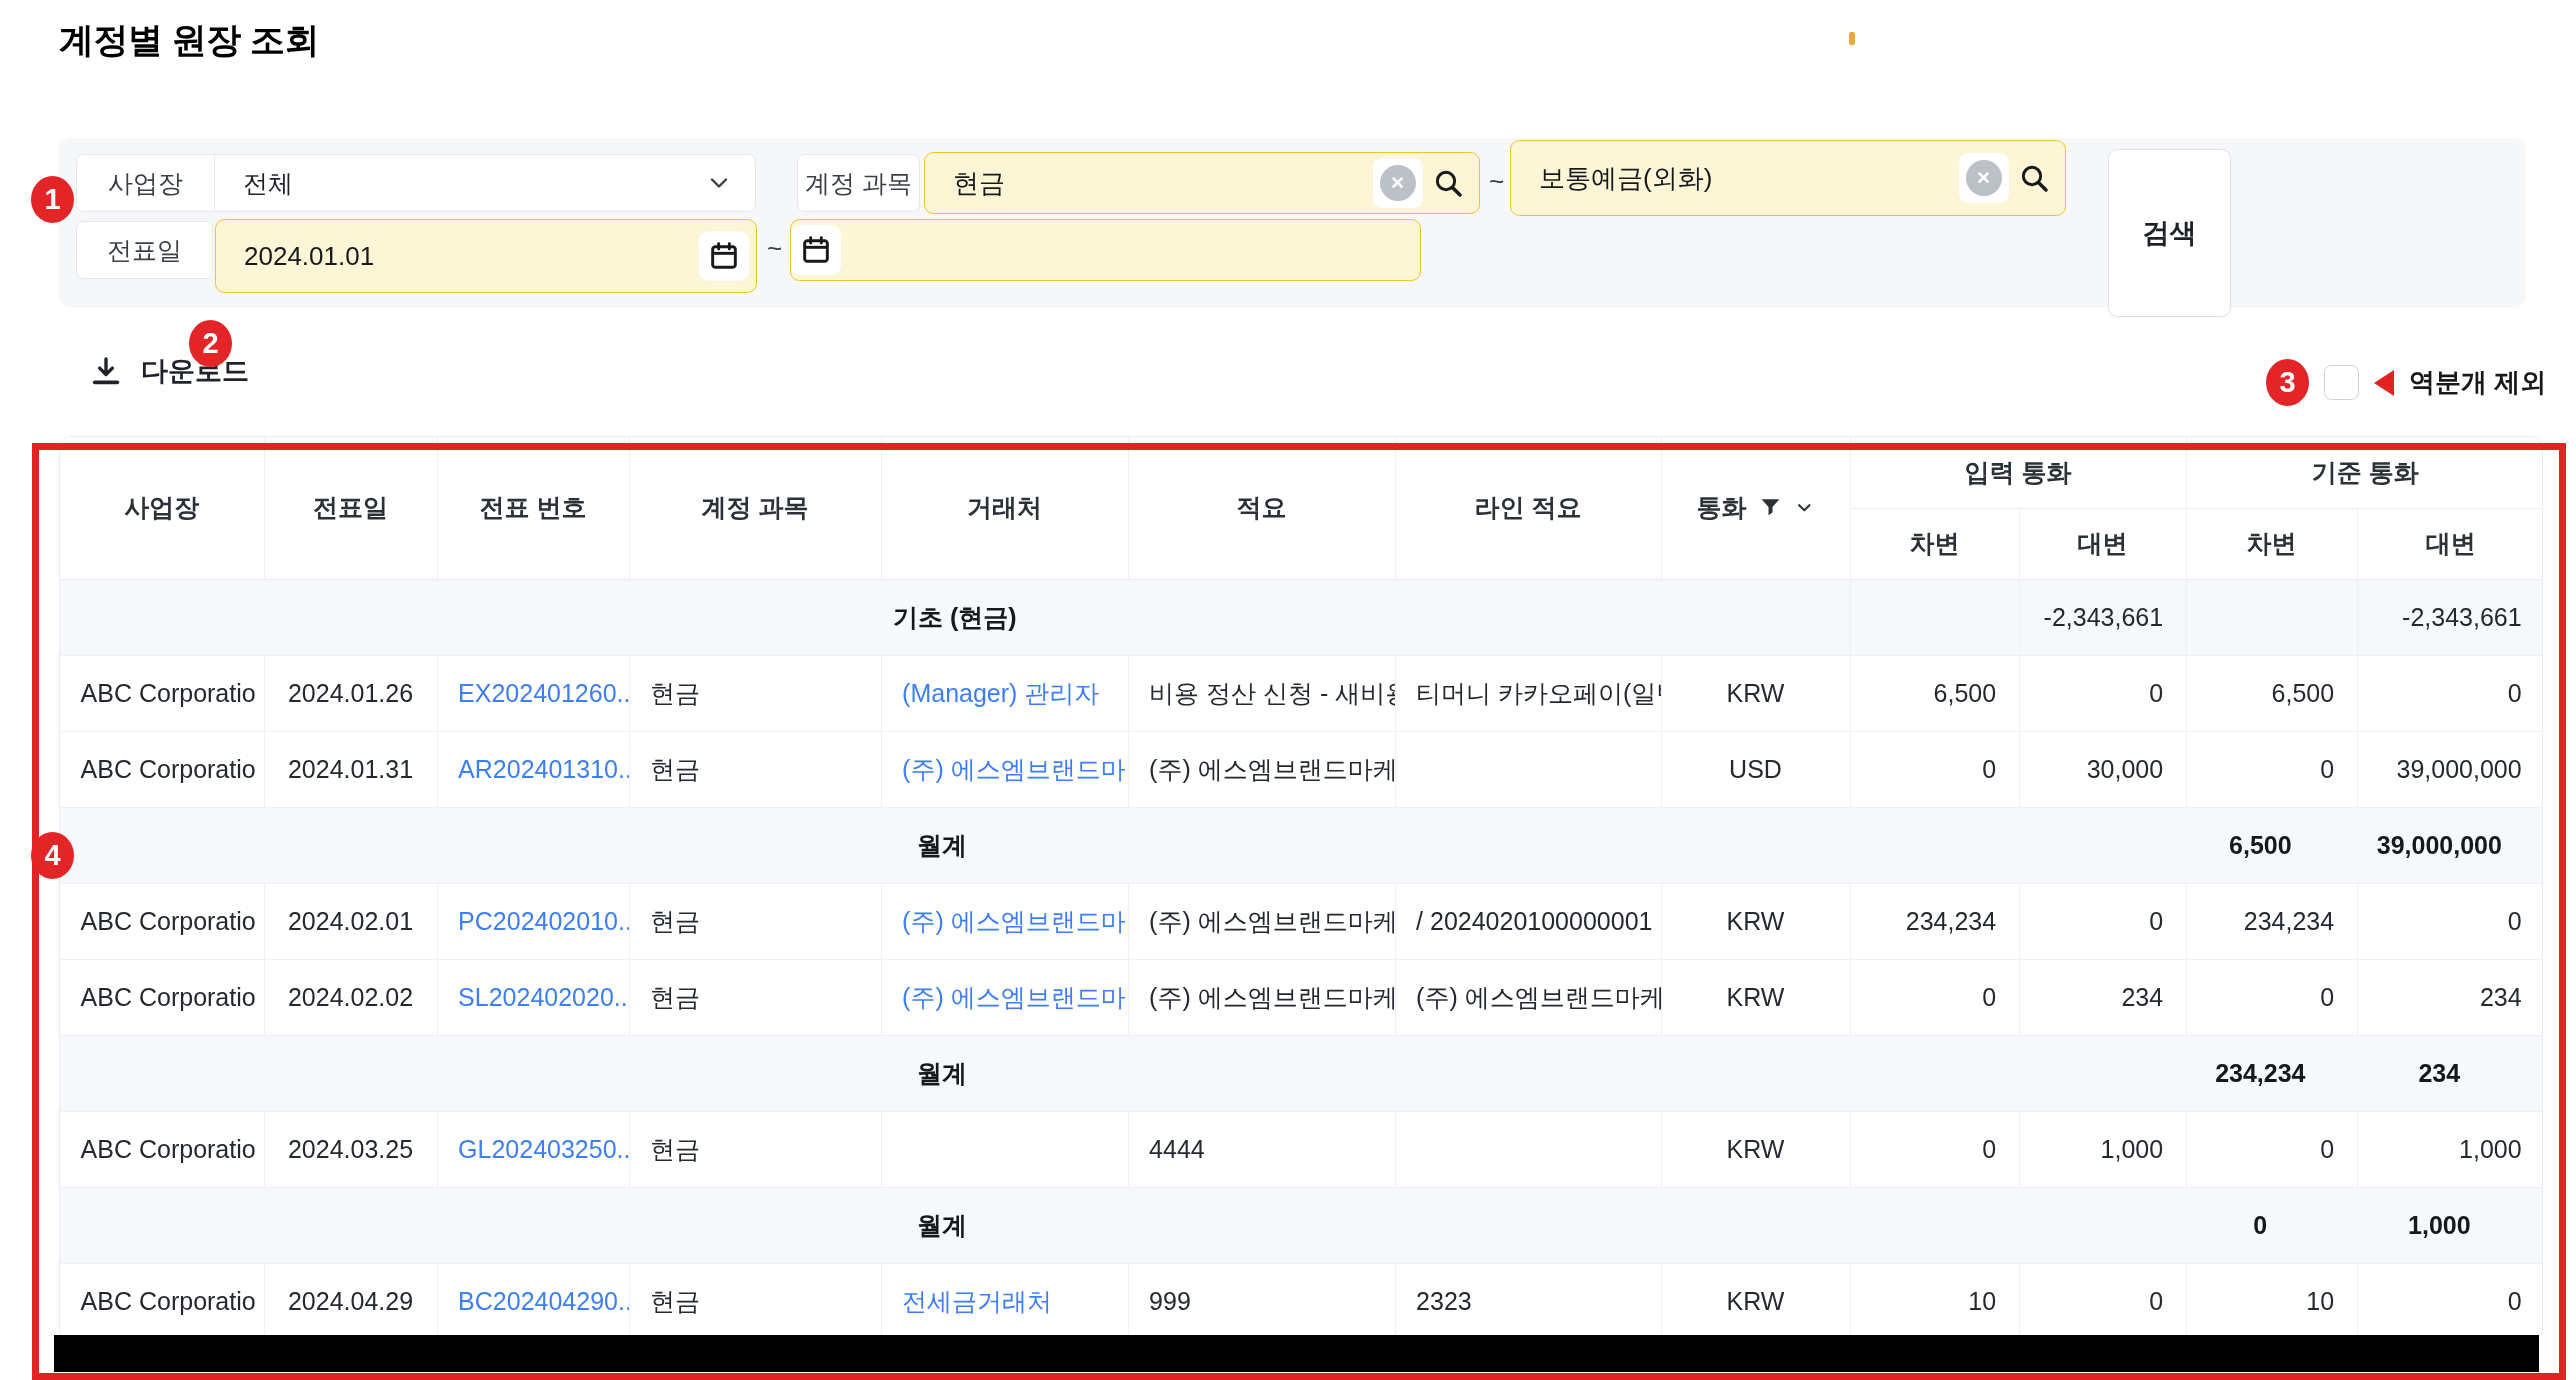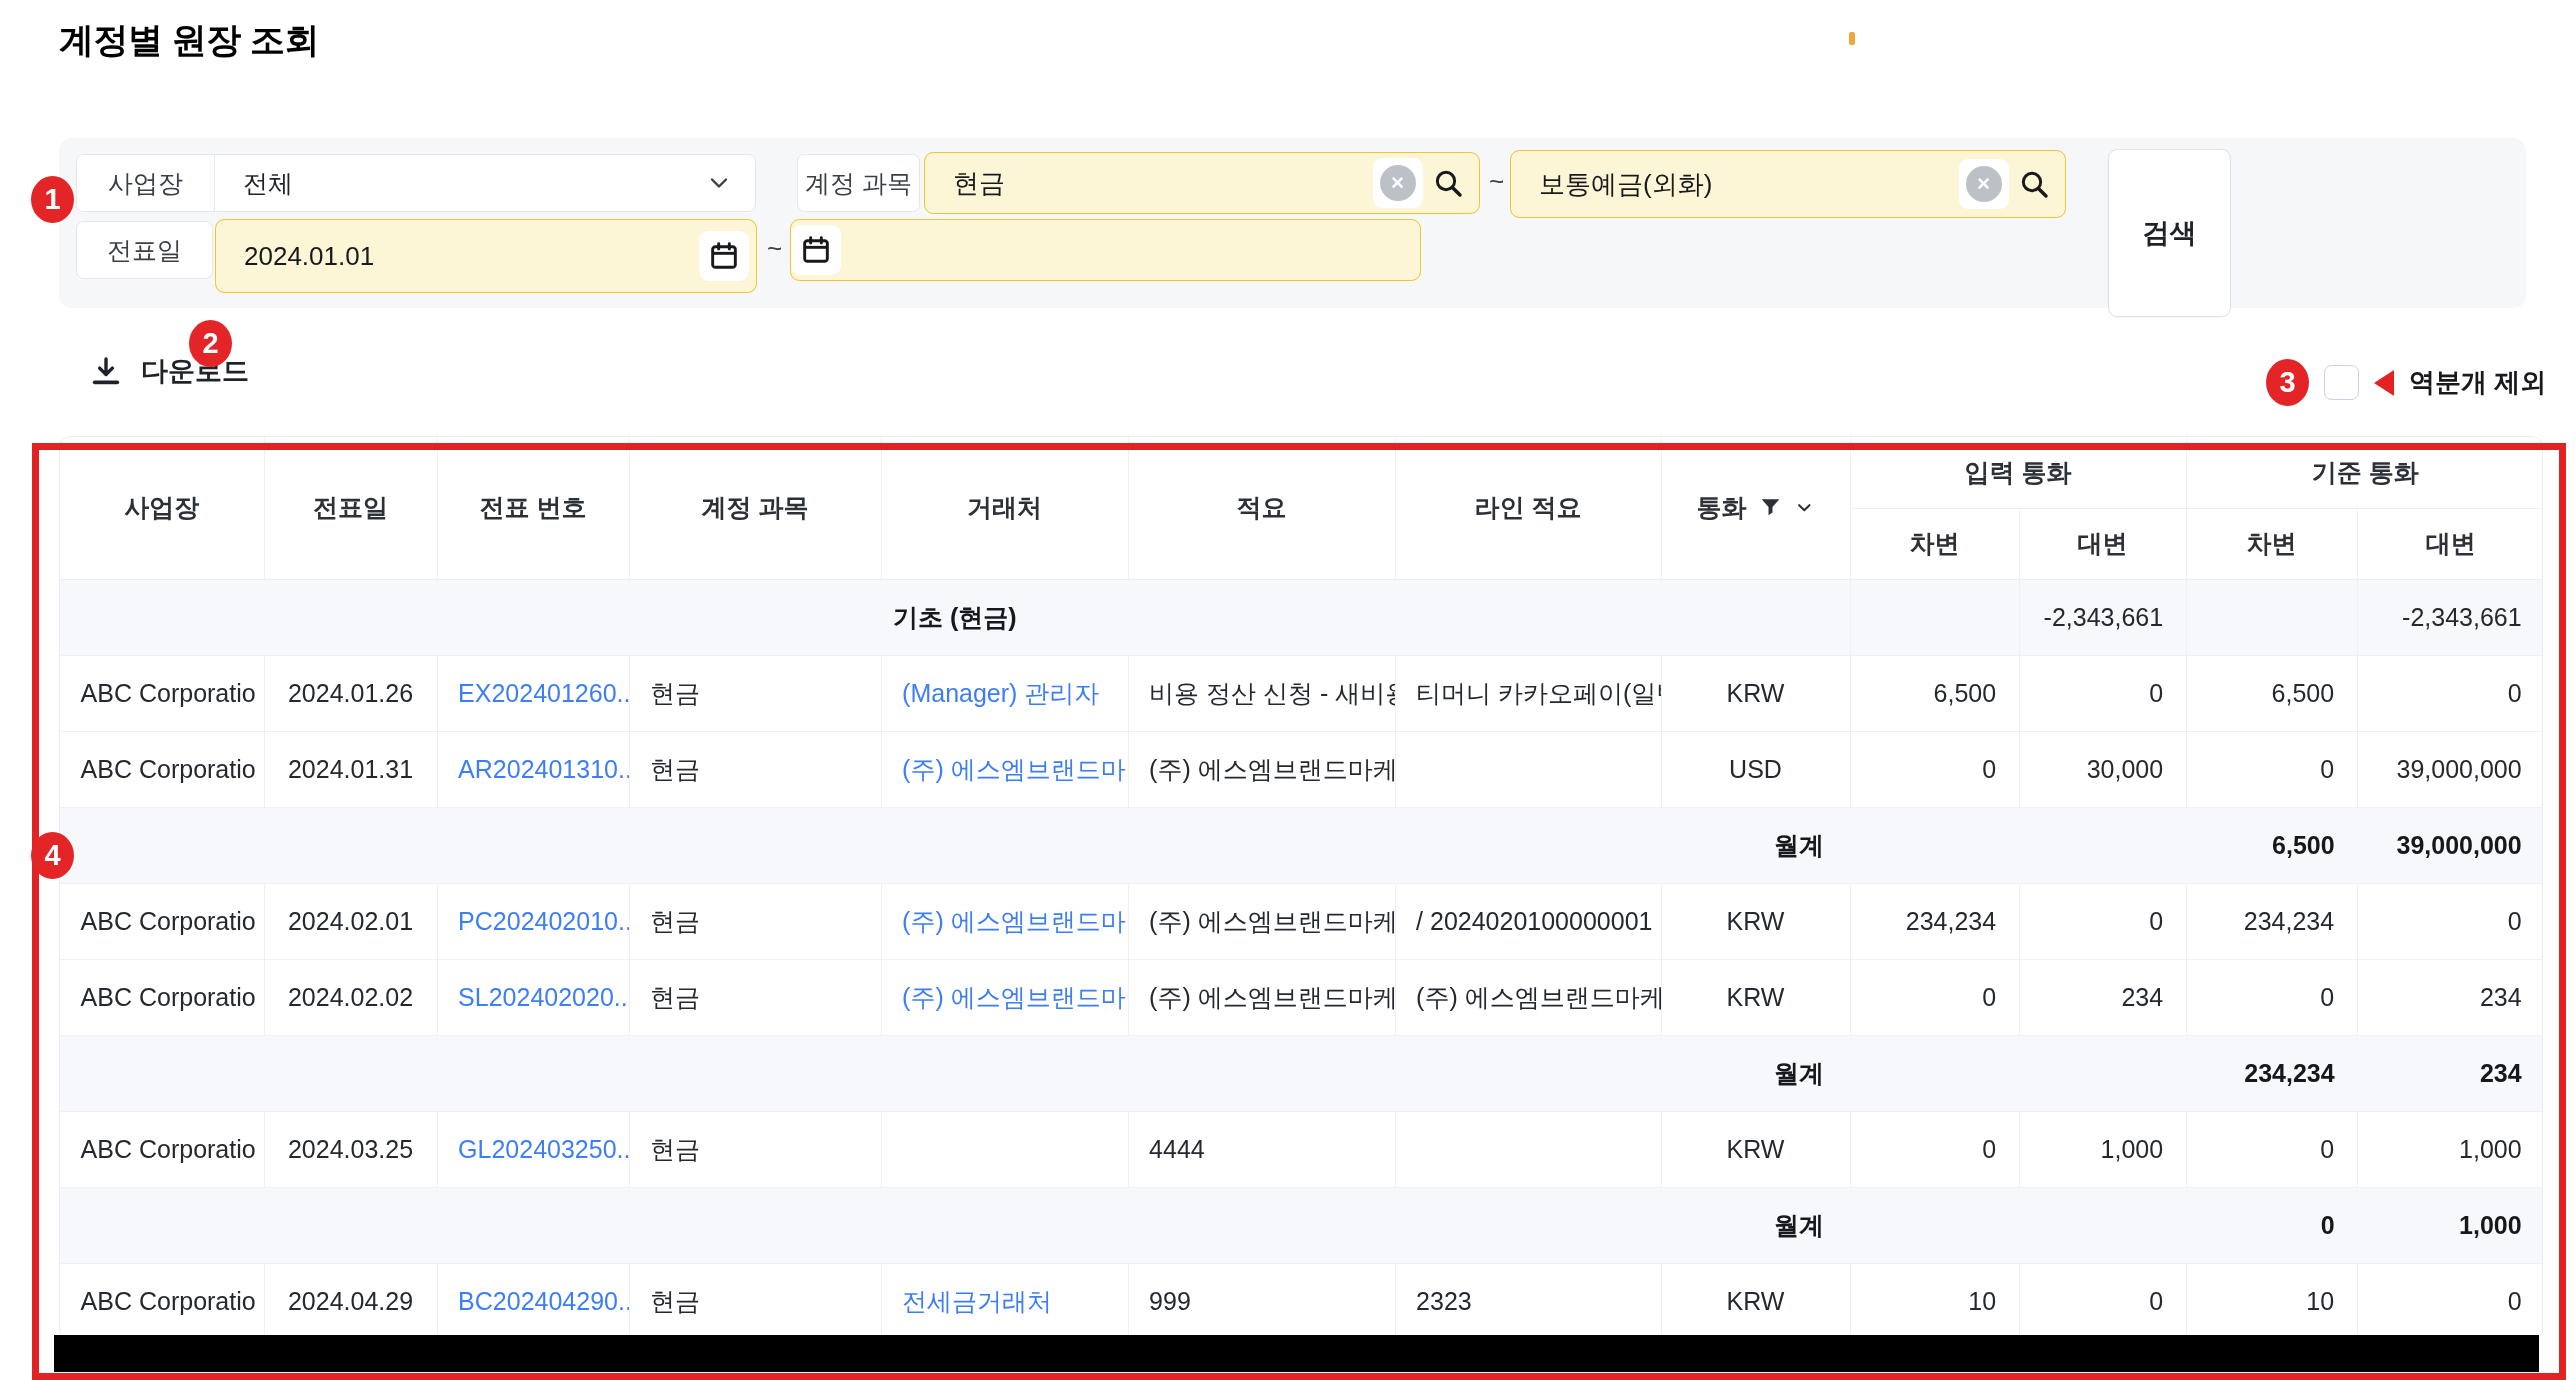--- a/index.html
+++ b/index.html
@@ -33,21 +33,21 @@
   .red-arrow { width:0; height:0; border-top:13px solid transparent; border-bottom:13px solid transparent; border-right:20.6px solid #e32224; }
   .exclude-label { font-size:26px; font-weight:700; color:#17191c; }
 
   
   .table-wrap { position:absolute; left:59px; top:436px; width:2484px; background:#fff; border:0.9px solid #e9ecf1; border-radius:11.2px; overflow:hidden; }
   table.ledger { width:100%; border-collapse:collapse; table-layout:fixed; font-size:25px; color:#24292f; }
   .ledger th { font-weight:700; color:#2c3137; background:#fff; height:71px; text-align:center; vertical-align:middle; border-right:0.9px solid #eef0f4; border-bottom:0.9px solid #eceef3; font-size:25px; }
   .ledger th:last-child, .ledger td:last-child { border-right:none; }
   .ledger td { height:76px; background:#fff; border-right:0.9px solid #eef0f4; border-bottom:0.9px solid #eef0f4; vertical-align:middle; overflow:hidden; white-space:nowrap; }
   .ledger tr.opening td, .ledger tr.subtotal td { background:#f7f8fb; }
-  .ledger tr.subtotal td { border-right:none; }
+  .ledger tr.subtotal td { border-right:none;text-align:center; }
   td.l { text-align:left; padding-left:20.6px; }
   td.c { text-align:center; }
   td.r { text-align:right; padding-right:22.4px; }
   td.rl { text-align:right; padding-right:26px; }
   .bold { font-weight:700; color:#15181c; }
   .link { color:#3d7ef6; cursor:pointer; }
   .th-currency { display:inline-flex; align-items:center; gap:11.2px; justify-content:center; }
 
   
   .ann { position:absolute; pointer-events:none; }
@@ -88,21 +88,21 @@
       <span class="mag">
         <svg width="32" height="32" viewBox="0 0 24 24" fill="none">
             <circle cx="10.5" cy="10.5" r="6.5" stroke="#17191c" stroke-width="2.2"></circle>
             <path d="M15.5 15.5L21 21" stroke="#17191c" stroke-width="2.6" stroke-linecap="round"></path>
           </svg>
       </span>
     </div>
 
     <div class="tilde" style="left:1430px; top:28px;">~</div>
 
-    <div class="yellow-wrap fp-abs" style="left:1451px; top:12px; width:556px; height:68px;">
+    <div class="yellow-wrap fp-abs" style="left:1451px; top:2px; width:556px; height:76px;">
       <input type="text" value="보통예금(외화)" style="">
       <span class="icon-box">
           <span class="clear-circle">×</span>
         </span>
       <span class="mag">
         <svg width="32" height="32" viewBox="0 0 24 24" fill="none">
             <circle cx="10.5" cy="10.5" r="6.5" stroke="#17191c" stroke-width="2.2"></circle>
             <path d="M15.5 15.5L21 21" stroke="#17191c" stroke-width="2.6" stroke-linecap="round"></path>
           </svg>
       </span>

